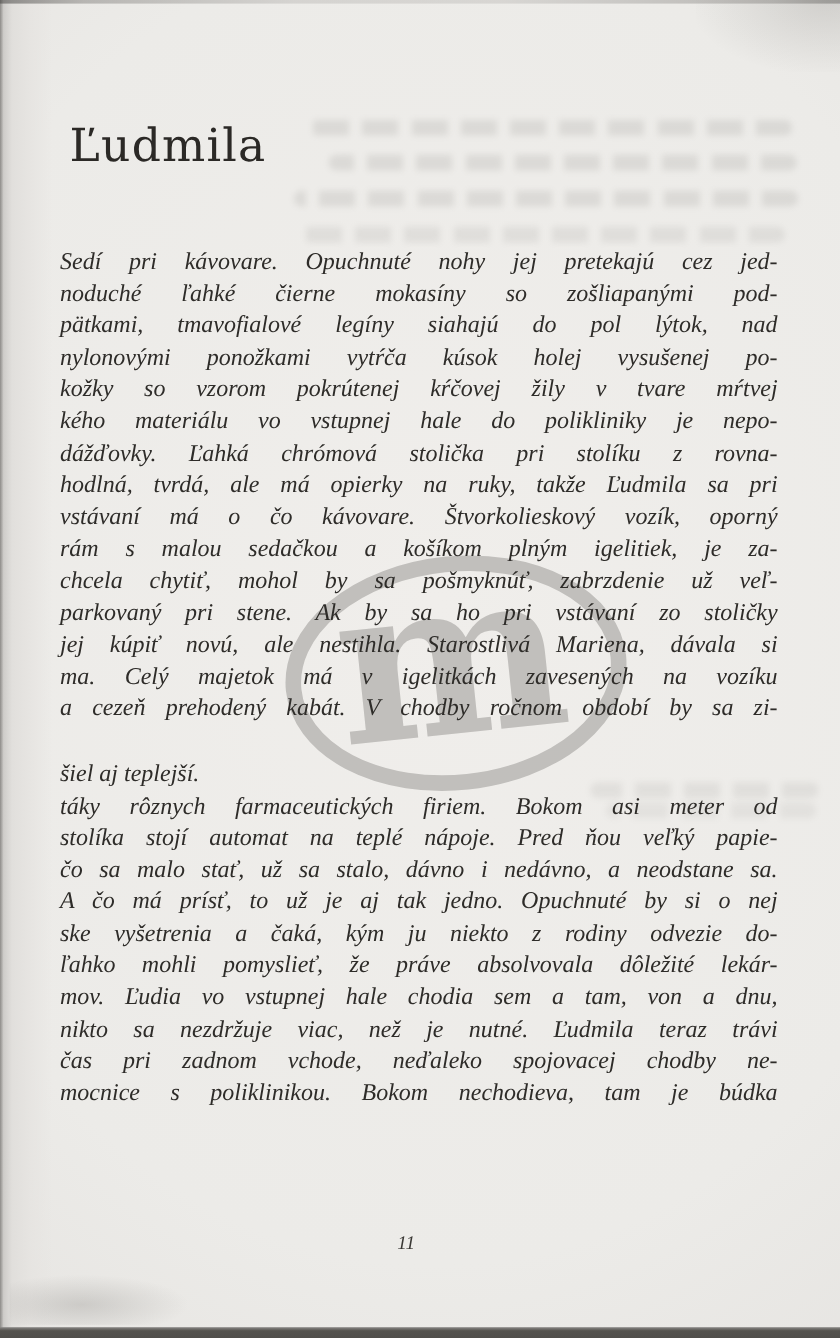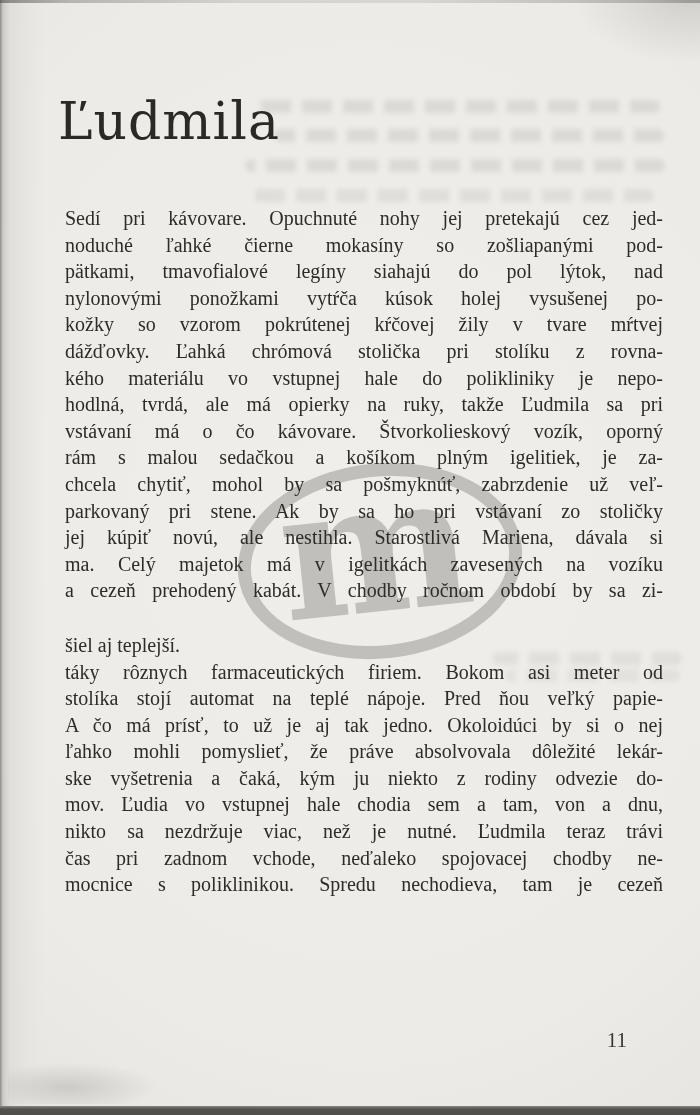--- a/index.html
+++ b/index.html
@@ -54,41 +54,42 @@
   
   .watermark{
     position:absolute;left:234px;top:461px;width:292px;height:200px;
     opacity:.62;
   }
   
   .title{
     position:absolute;left:58px;top:92px;margin:0;
     font-family:"DejaVu Serif", serif;
     font-weight:400;
-    font-size:52px;line-height:58px;
+    font-size:38px;line-height:58px;
     letter-spacing:1px;
     color:#2b2926;
   }
   
   .text-block{
-    position:absolute;left:65px;top:205px;width:598px;
+    position:absolute;left:50px;top:205px;width:598px;
     font-size:20px;line-height:26.6px;
     color:#2e2c29;
+    font-style:italic;
   }
   .line{
     text-align:justify;
     text-align-last:justify;
     white-space:normal;
   }
   .line.no-justify{text-align-last:left;margin-top:28px;}
   .line.indent{text-indent:34px;}
   .page-number{
     position:absolute;left:50px;top:1028px;width:598px;
-    text-align:right;padding-right:21px;box-sizing:border-box;
-    font-size:21px;color:#3a3835;
+    text-align:center;padding-right:21px;box-sizing:border-box;
+    font-size:16px;color:#3a3835;font-style:italic;
   }
 </style>
 </head>
 <body>
 
 <div class="photo">
 
   <div class="edge-left"></div>
   <div class="corner-shadow-tr"></div>
   <div class="corner-shadow-bl"></div>
@@ -109,42 +110,43 @@
 
   <h1 class="title">Ľudmila</h1>
 
   <div class="text-block">
       <div>
         <div class="line">Sedí pri kávovare. Opuchnuté nohy jej pretekajú cez jed-</div>
         <div class="line">noduché ľahké čierne mokasíny so zošliapanými pod-</div>
         <div class="line">pätkami, tmavofialové legíny siahajú do pol lýtok, nad</div>
         <div class="line">nylonovými ponožkami vytŕča kúsok holej vysušenej po-</div>
         <div class="line">kožky so vzorom pokrútenej kŕčovej žily v tvare mŕtvej</div>
+        <div class="line">kého materiálu vo vstupnej hale do polikliniky je nepo-</div>
         <div class="line">dážďovky. Ľahká chrómová stolička pri stolíku z rovna-</div>
-        <div class="line">kého materiálu vo vstupnej hale do polikliniky je nepo-</div>
         <div class="line">hodlná, tvrdá, ale má opierky na ruky, takže Ľudmila sa pri</div>
         <div class="line">vstávaní má o čo kávovare. Štvorkolieskový vozík, oporný</div>
         <div class="line">rám s malou sedačkou a košíkom plným igelitiek, je za-</div>
         <div class="line">chcela chytiť, mohol by sa pošmyknúť, zabrzdenie už veľ-</div>
         <div class="line">parkovaný pri stene. Ak by sa ho pri vstávaní zo stoličky</div>
         <div class="line">jej kúpiť novú, ale nestihla. Starostlivá Mariena, dávala si</div>
         <div class="line">ma. Celý majetok má v igelitkách zavesených na vozíku</div>
         <div class="line">a cezeň prehodený kabát. V chodby ročnom období by sa zi-</div>
         <div class="line no-justify">šiel aj teplejší.</div>
       </div>
       <div>
         <div class="line">táky rôznych farmaceutických firiem. Bokom asi meter od</div>
         <div class="line">stolíka stojí automat na teplé nápoje. Pred ňou veľký papie-</div>
-        <div class="line">A čo má prísť, to už je aj tak jedno. Okoloidúci by si o nej</div>
+        <div class="line">čo sa malo stať, už sa stalo, dávno i nedávno, a neodstane sa.</div>
+        <div class="line">A čo má prísť, to už je aj tak jedno. Opuchnuté by si o nej</div>
+        <div class="line">ske vyšetrenia a čaká, kým ju niekto z rodiny odvezie do-</div>
         <div class="line">ľahko mohli pomyslieť, že práve absolvovala dôležité lekár-</div>
-        <div class="line">ske vyšetrenia a čaká, kým ju niekto z rodiny odvezie do-</div>
         <div class="line">mov. Ľudia vo vstupnej hale chodia sem a tam, von a dnu,</div>
         <div class="line">nikto sa nezdržuje viac, než je nutné. Ľudmila teraz trávi</div>
         <div class="line">čas pri zadnom vchode, neďaleko spojovacej chodby ne-</div>
-        <div class="line">mocnice s poliklinikou. Spredu nechodieva, tam je cezeň</div>
+        <div class="line">mocnice s poliklinikou. Bokom nechodieva, tam je búdka</div>
       </div>
     </div>
 
   <div class="page-number">11</div>
 
   <div class="edge-top"></div>
   <div class="edge-bottom"></div>
 </div>
 
 </body></html>

